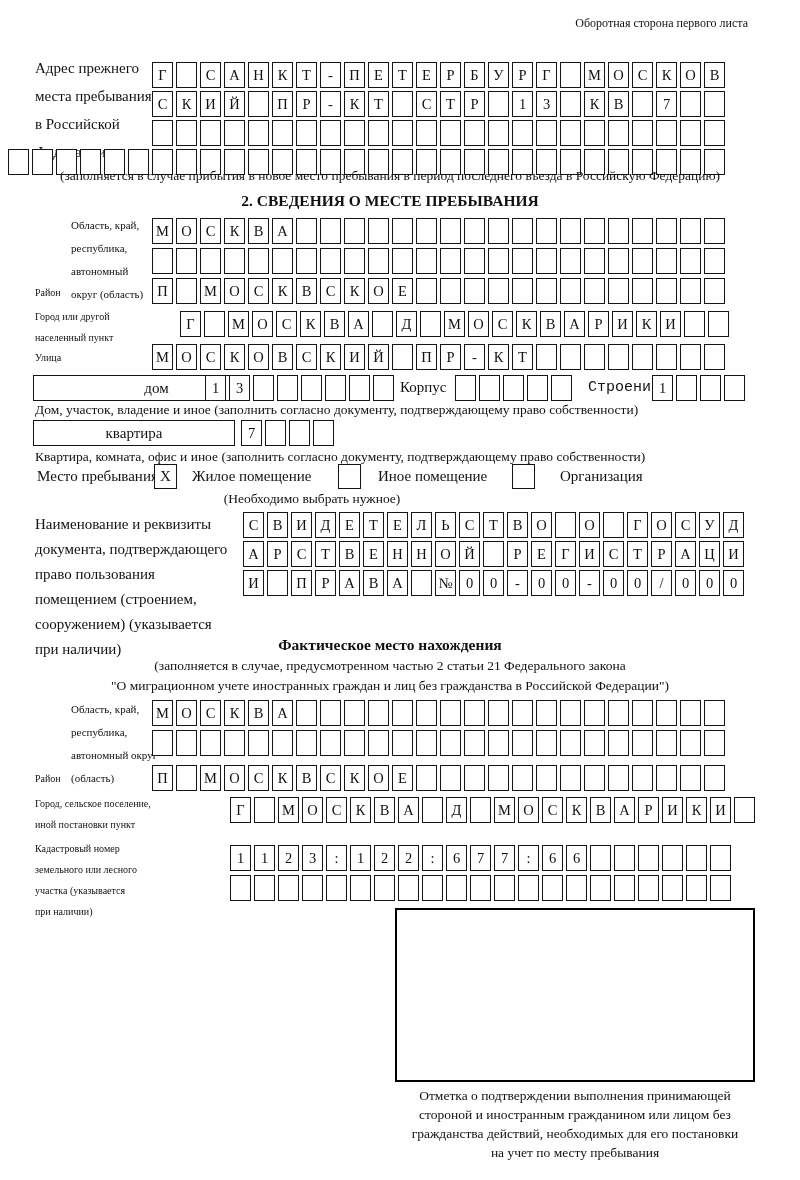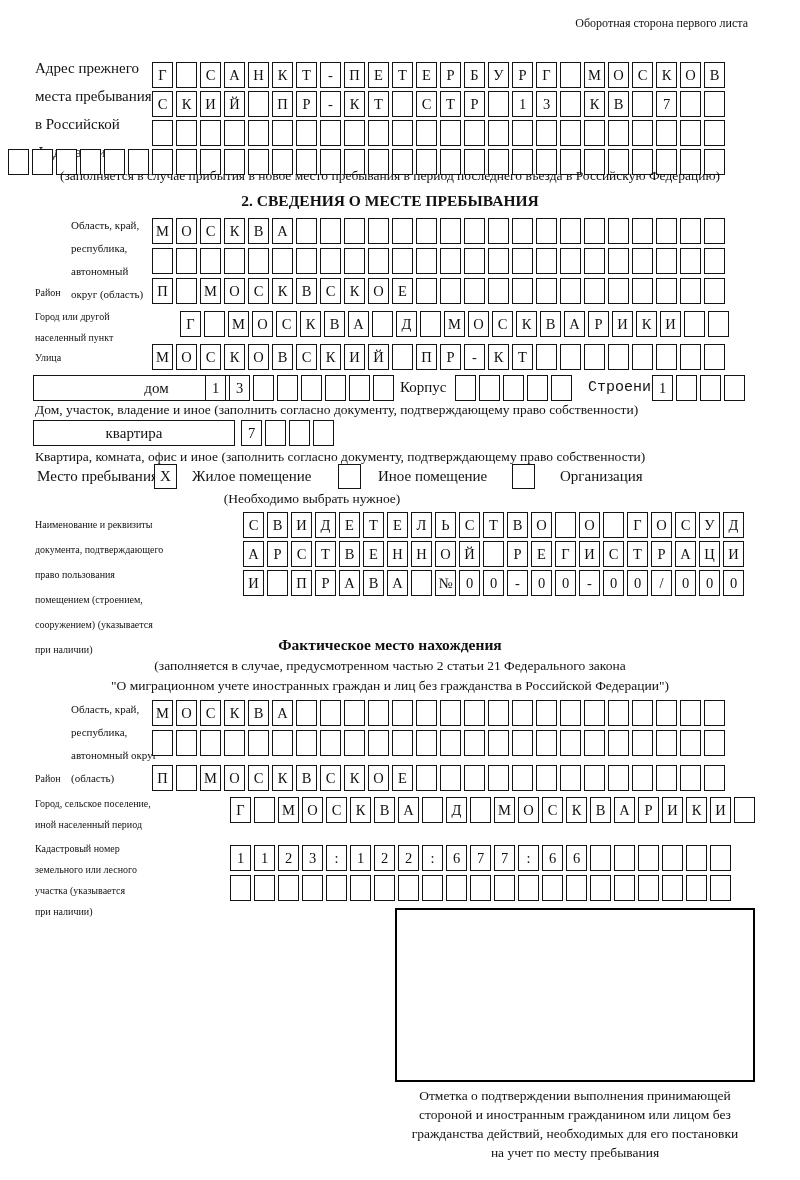--- a/index.html
+++ b/index.html
@@ -348,21 +348,21 @@
   <div class="chk" style="left:338px;top:464px;">
     <span></span>
   </div>
   <div class="abs opt" style="left:378px;top:468px;">Иное помещение</div>
   <div class="chk" style="left:512px;top:464px;">
     <span></span>
   </div>
   <div class="abs opt" style="left:560px;top:468px;">Организация</div>
   <div class="abs note" style="left:112px;top:491px;width:400px;">(Необходимо выбрать нужное)</div>
 
-  <div class="abs" style="left:35px;top:512px;font-size:10px;line-height:25px;white-space:pre-line;">Наименование и реквизиты
+  <div class="abs" style="left:35px;top:512px;font-size:15px;line-height:25px;white-space:pre-line;">Наименование и реквизиты
 документа, подтверждающего
 право пользования
 помещением (строением,
 сооружением) (указывается
 при наличии)</div>
   <div class="cellrow" style="left:243px;top:512px;">
       <div class="cell">С</div>
       <div class="cell">В</div>
       <div class="cell">И</div>
       <div class="cell">Д</div>
@@ -514,21 +514,21 @@
       <div class="cell"></div>
       <div class="cell"></div>
       <div class="cell"></div>
       <div class="cell"></div>
       <div class="cell"></div>
       <div class="cell"></div>
       <div class="cell"></div>
     </div>
 
   <div class="abs lbl-2" style="left:35px;top:793px;">Город, сельское поселение,
-иной населенный период</div>
+иной постановки пункт</div>
   <div class="cellrow" style="left:230px;top:797px;">
       <div class="cell">Г</div>
       <div class="cell"></div>
       <div class="cell">М</div>
       <div class="cell">О</div>
       <div class="cell">С</div>
       <div class="cell">К</div>
       <div class="cell">В</div>
       <div class="cell">А</div>
       <div class="cell"></div>

